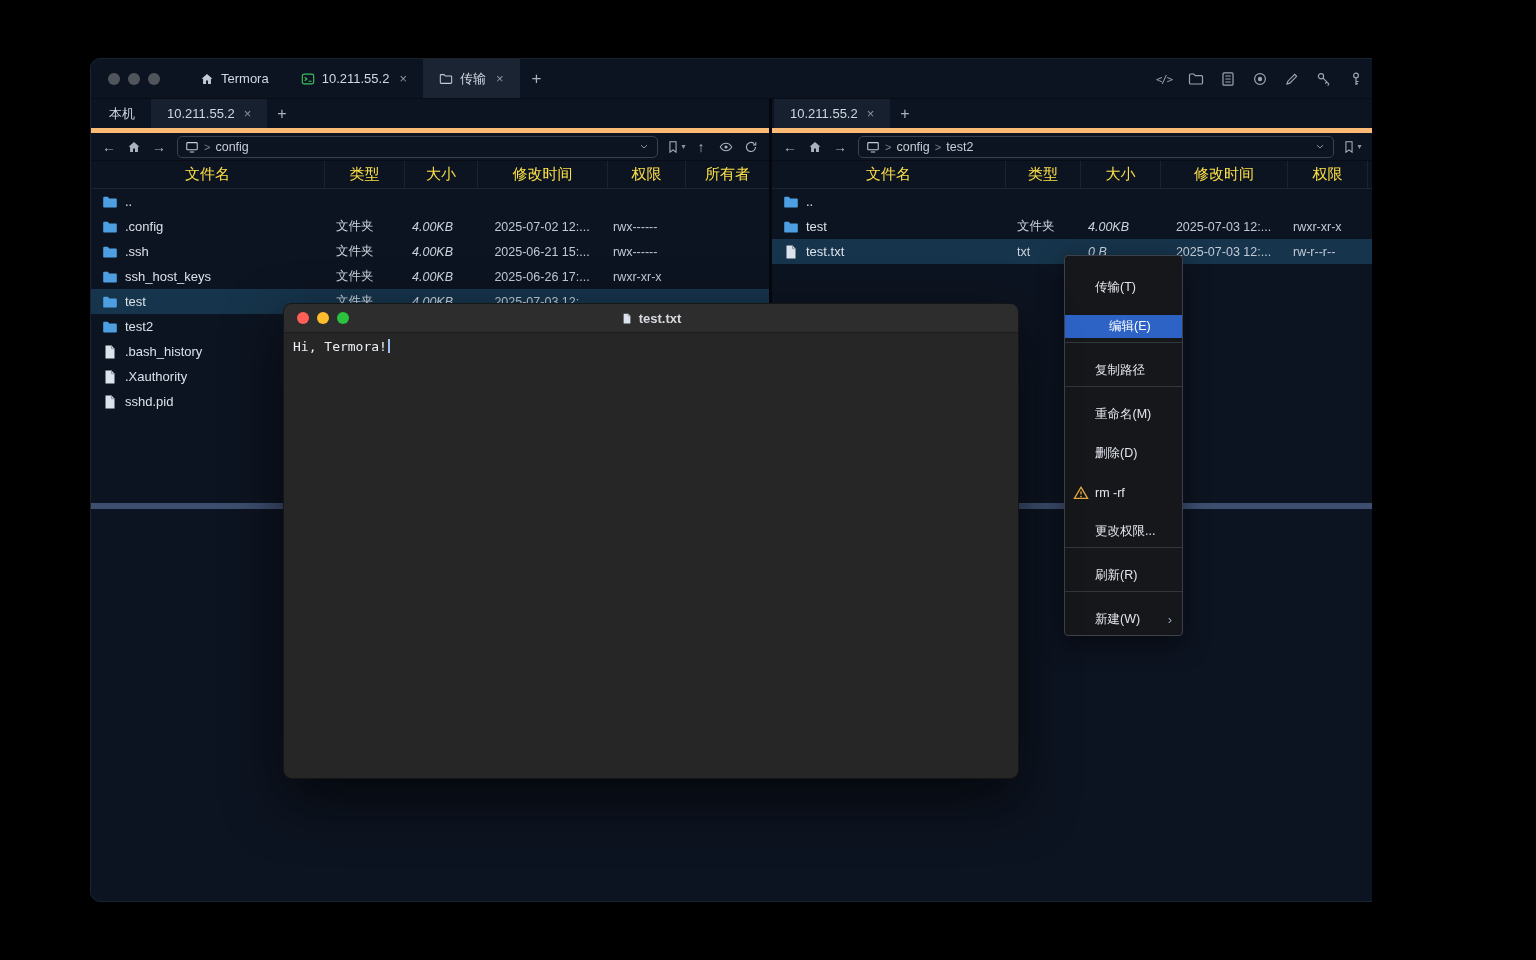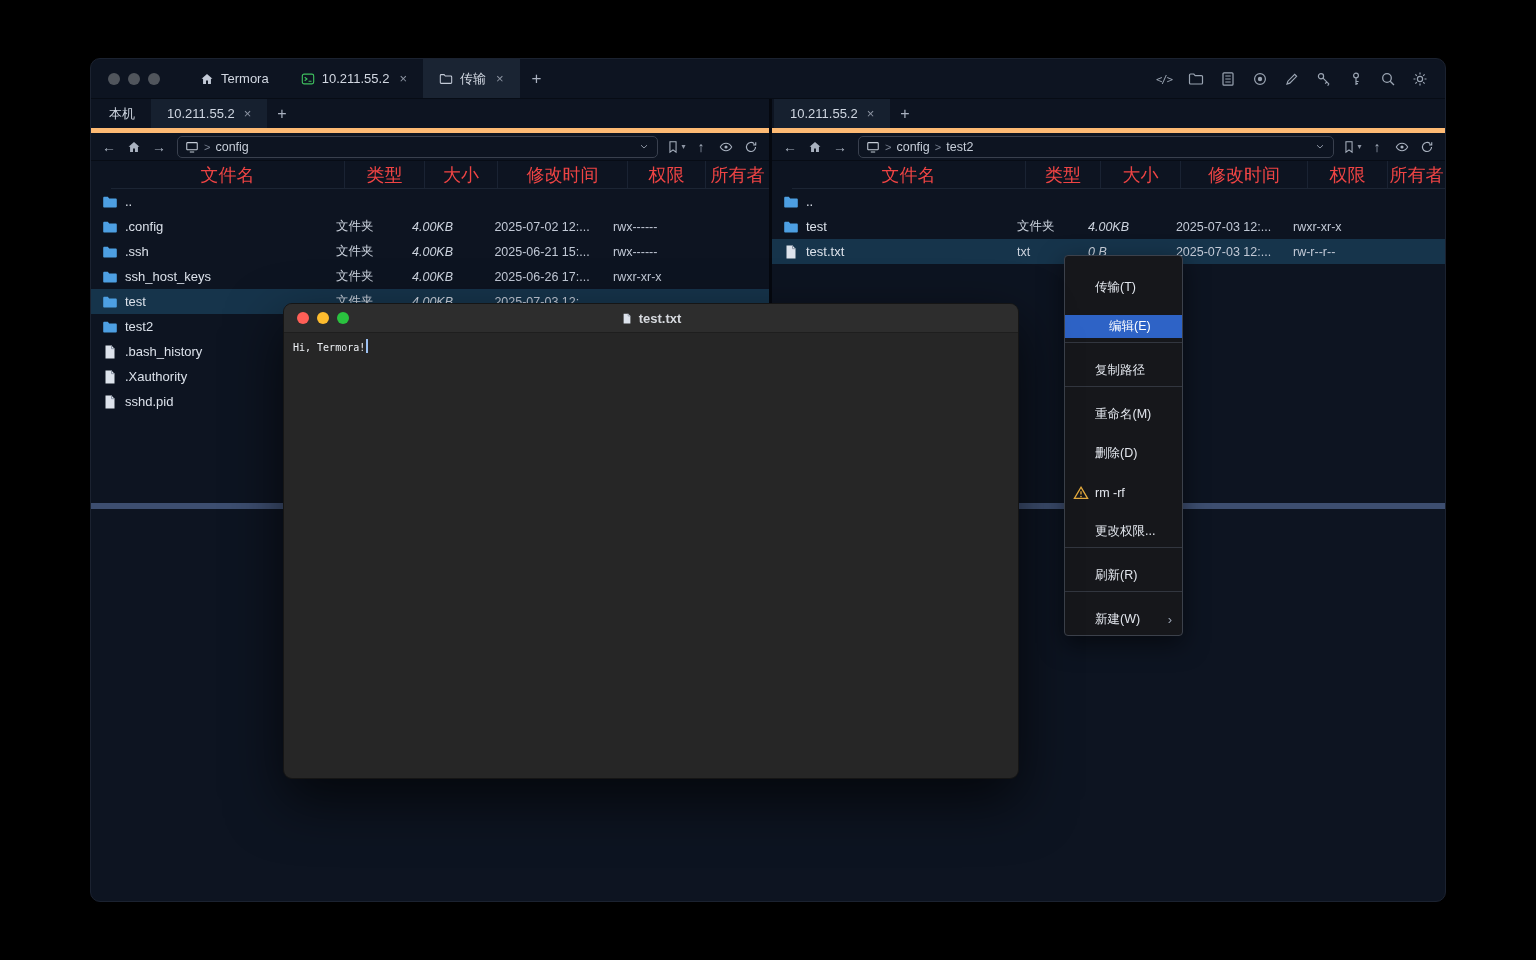--- a/index.html
+++ b/index.html
@@ -1,18 +1,18 @@
 <!DOCTYPE html>
 <html><head>
 <meta charset="utf-8">
 <title>Termora</title>
 <style>
   *{box-sizing:border-box;margin:0;padding:0;}
   html,body{width:1536px;height:960px;background:#000;overflow:hidden;}
-  .stage{position:relative;width:1536px;height:960px;background:#000;overflow:hidden;
+  .stage{position:relative;width:1372px;height:960px;background:#000;overflow:hidden;
          font-family:"Liberation Sans","DejaVu Sans",sans-serif;color:#cdd3de;}
   .app{position:absolute;left:90px;top:58px;width:1356px;height:844px;background:#0d1421;
        border-radius:10px;overflow:hidden;border:1px solid #1b2230;}
   
   .titlebar{position:absolute;top:0;left:0;right:0;height:40px;display:flex;align-items:center;border-bottom:1px solid #070c15;}
   .lights{display:flex;gap:8px;margin-left:17px;}
   .light{width:12px;height:12px;border-radius:50%;background:#50555c;}
   .mtabs{display:flex;align-items:stretch;height:100%;margin-left:24px;}
   .mtab{display:flex;align-items:center;gap:7px;padding:0 16px;font-size:13px;color:#d2d8e2;cursor:default;}
   .mtab.active{background:#1a2433;}
@@ -33,21 +33,21 @@
   .ptabs .plusbtn{font-size:16px;padding:0 10px;}
   .pathbar{height:28px;display:flex;align-items:center;padding:0 6px;gap:1px;border-bottom:1px solid #070c15;color:#a9b2c0;}
   .navbtn{width:24px;height:22px;display:flex;align-items:center;justify-content:center;font-size:14px;color:#a9b2c0;}
   .crumbbox{flex:1;height:22px;border:1px solid #39404e;border-radius:5px;display:flex;align-items:center;gap:5px;
             padding:0 7px;margin:0 5px;color:#c6cdd8;font-size:12.5px;}
   .crumbbox .sep{color:#7b8494;font-size:11px;}
   .spacer{flex:1;}
   .bm{display:flex;align-items:center;}
   .bm .dd{font-size:8px;color:#8d95a3;margin-left:1px;}
   
-  .ghead{height:28px;display:grid;align-items:stretch;font-size:18px;color:#ef4444;border-bottom:1px solid #1c2534;margin-left:20px;}
+  .ghead{height:28px;display:grid;align-items:stretch;font-size:15px;color:#fde047;border-bottom:1px solid #1c2534;}
   .hc{display:flex;align-items:center;justify-content:center;border-left:1px solid #1a2333;}
   .hc:first-child{border-left:none;}
   .gcl{grid-template-columns:233px 80px 73px 130px 78px 1fr;}
   .gcr{grid-template-columns:233px 75px 80px 127px 80px 1fr;}
   .rows{flex:1;overflow:hidden;}
   .frow{height:25px;display:grid;align-items:center;font-size:12.5px;color:#ccd3de;}
   .frow.sel{background:#16344b;}
   .cell{padding:0 4px;white-space:nowrap;overflow:hidden;}
   .cell.name{display:flex;align-items:center;gap:7px;padding-left:11px;font-size:13px;color:#dbe1ea;}
   .cell.type{padding-left:12px;}
@@ -72,21 +72,21 @@
   .msep{height:1px;background:#32363f;margin:4px 0;}
   
   .editor{position:absolute;left:283px;top:303px;width:736px;height:476px;background:#262626;border-radius:9px;
           z-index:100;box-shadow:0 22px 55px rgba(0,0,0,.65);border:1px solid #151515;overflow:hidden;}
   .etitle{height:29px;background:#2d2d2d;border-bottom:1px solid #1e1e1e;display:flex;align-items:center;position:relative;}
   .elights{display:flex;gap:8px;margin-left:13px;z-index:2;}
   .el{width:12px;height:12px;border-radius:50%;}
   .el.r{background:#ff5f57;}.el.y{background:#febc2e;}.el.g{background:#2ac23f;}
   .ecenter{position:absolute;left:0;right:0;top:0;bottom:0;display:flex;align-items:center;justify-content:center;
            gap:6px;color:#d6d9de;font-size:13px;font-weight:700;}
-  .ebody{padding:6px 9px;font-family:"DejaVu Sans Mono","Liberation Mono",monospace;font-size:10px;color:#edf0f4;}
+  .ebody{padding:6px 9px;font-family:"DejaVu Sans Mono","Liberation Mono",monospace;font-size:13px;color:#edf0f4;}
   .cursor{display:inline-block;width:2px;height:14px;background:#9dc1f2;vertical-align:-2px;margin-left:1px;}
   .ic{width:16px;height:16px;display:block;}
   .ic14{width:14px;height:14px;display:block;}
   .ic12{width:12px;height:13px;display:block;}
   svg{overflow:visible;}
 </style>
 </head>
 <body>
 
 <svg width="0" height="0" style="position:absolute">

